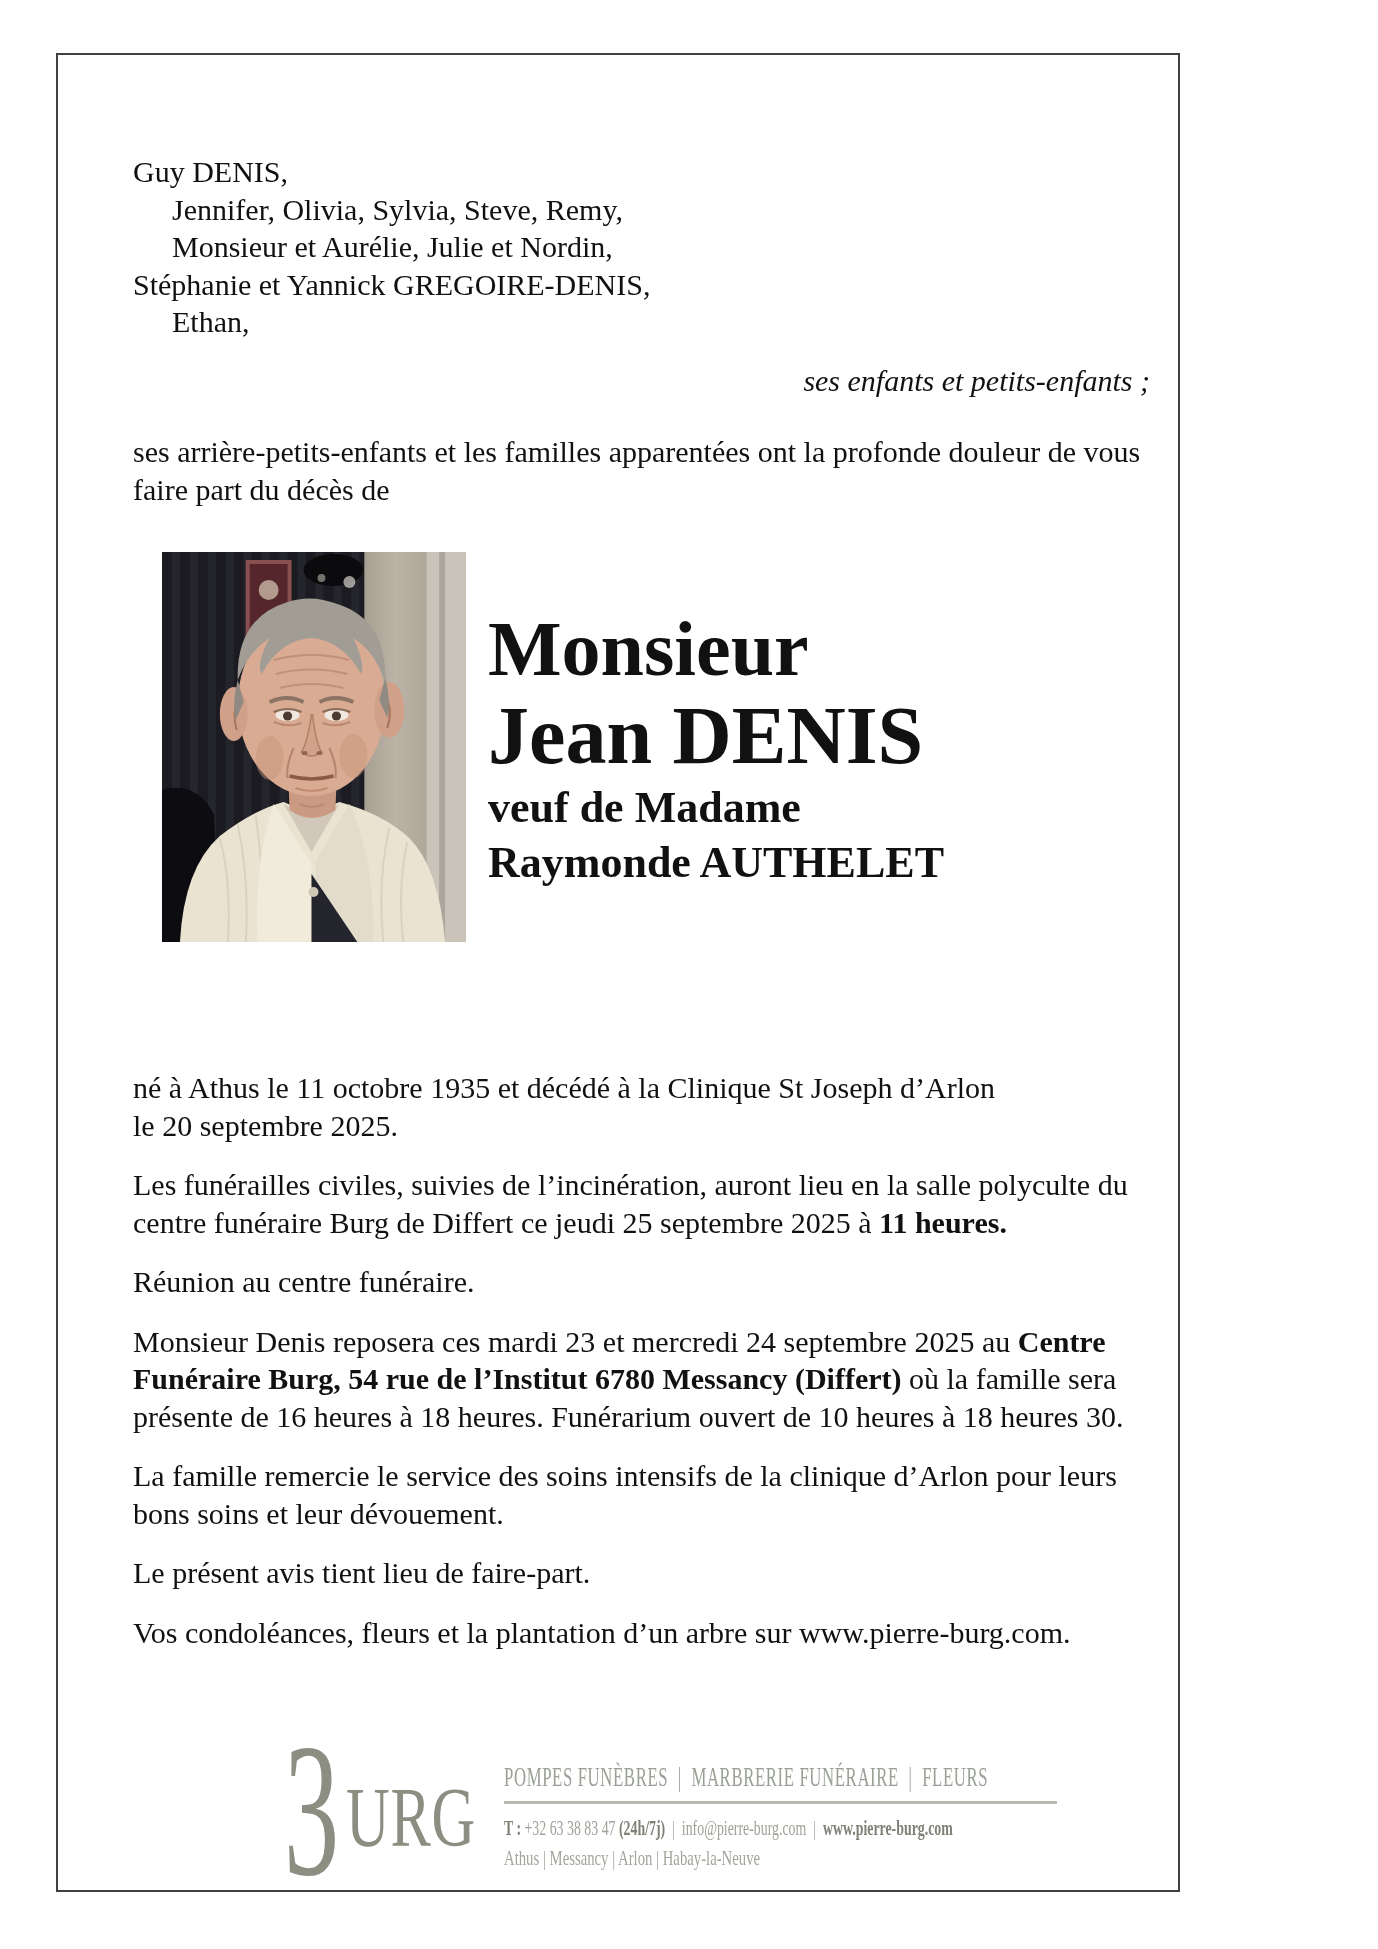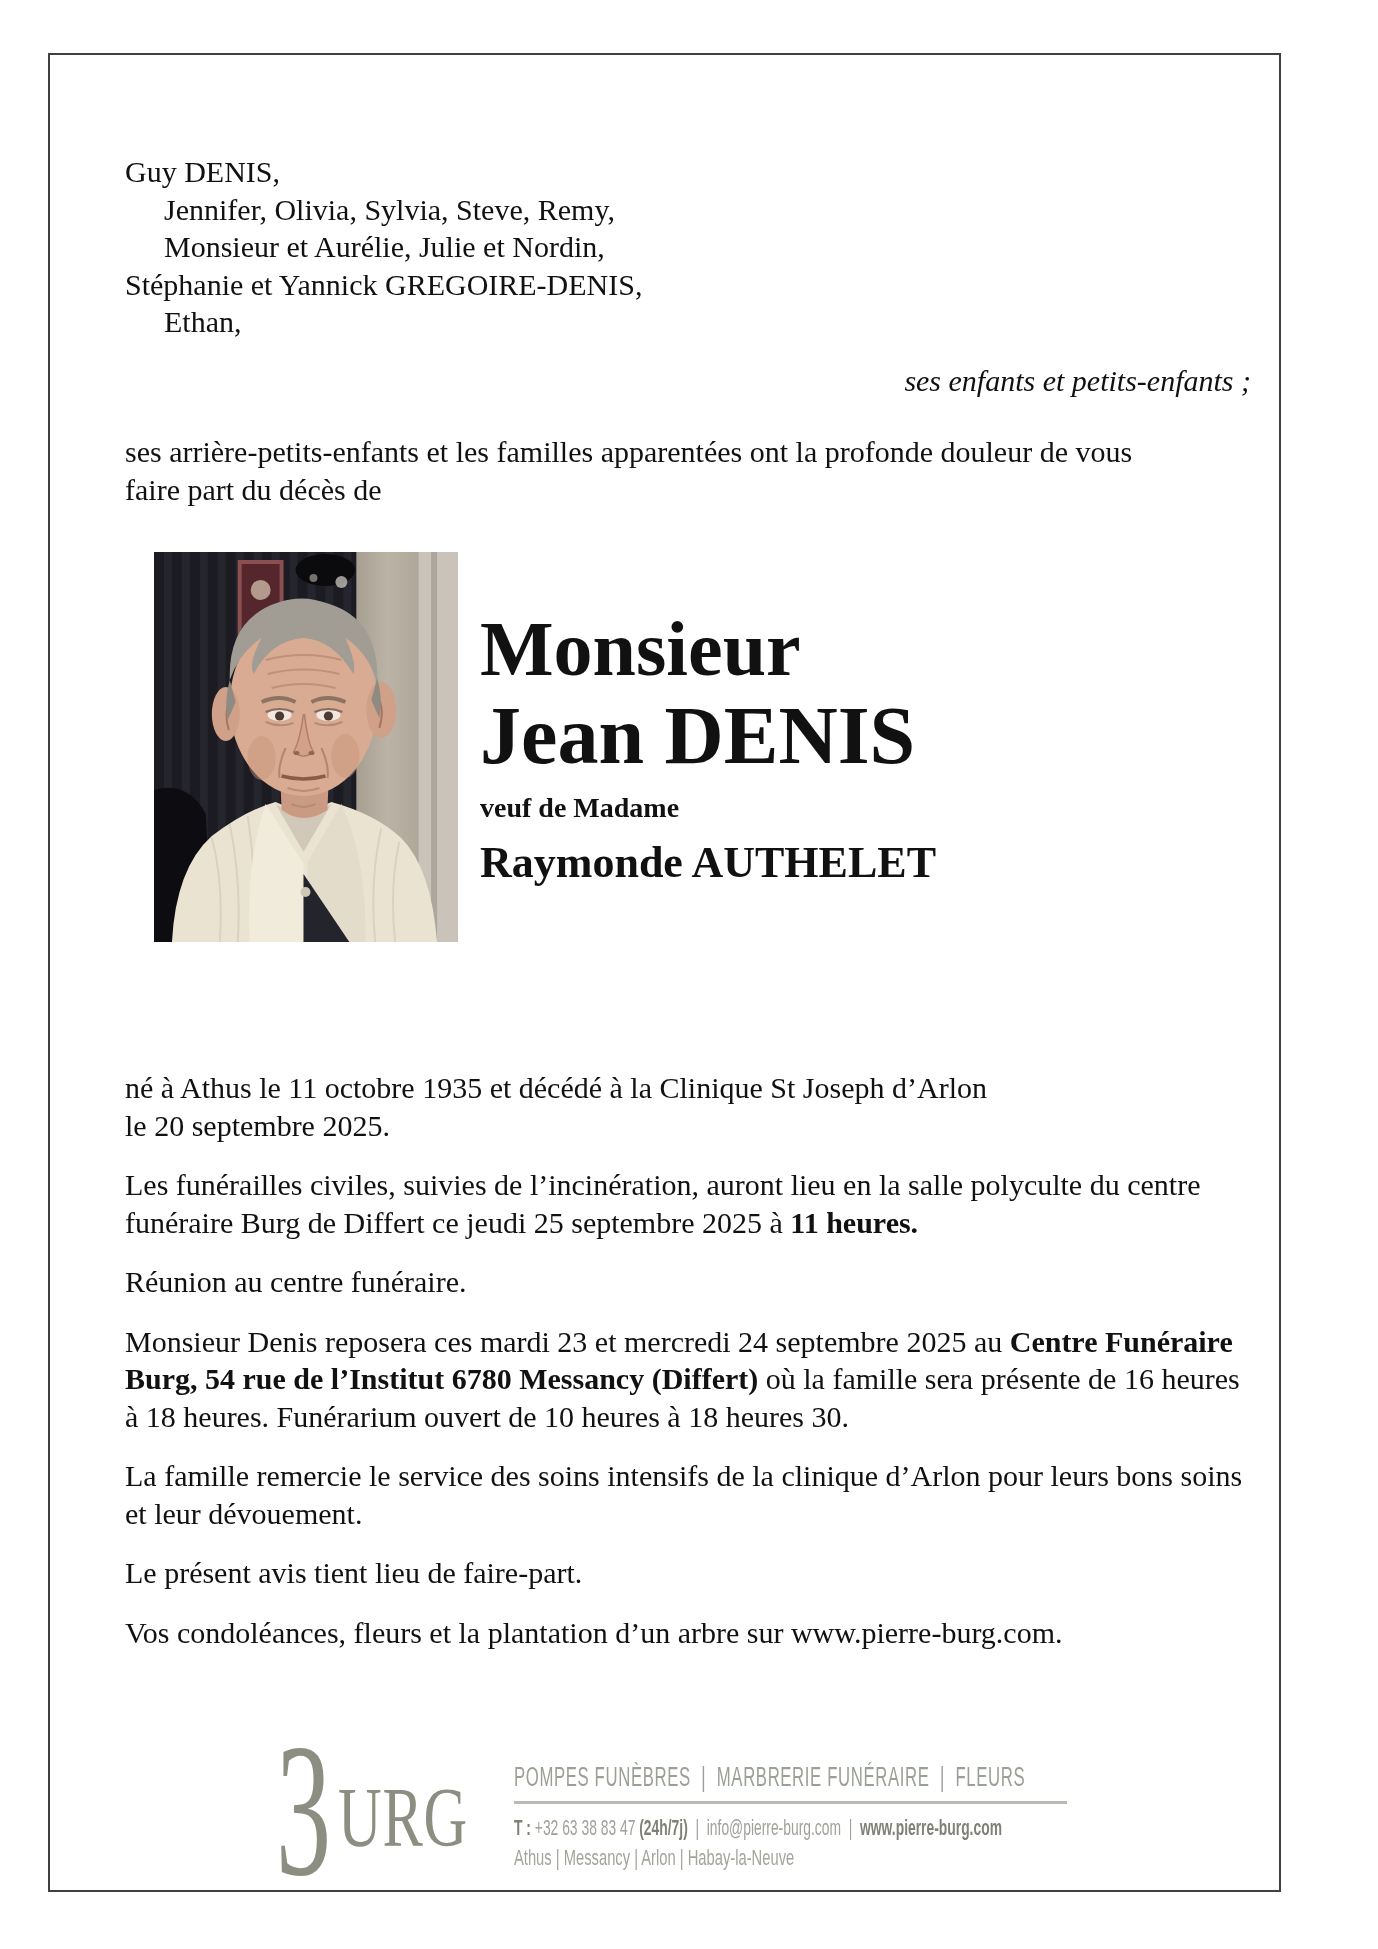--- a/index.html
+++ b/index.html
@@ -1,53 +1,53 @@
 <!DOCTYPE html>
 <html><head>
 <meta charset="utf-8">
 <style>
   html,body{margin:0;padding:0;}
   body{
     width:1378px;height:1949px;position:relative;background:#ffffff;
     font-family:"Liberation Serif", serif;color:#111;
   }
   .sheet{
-    position:absolute;left:48px;top:53px;width:1233px;height:1839px;
+    position:absolute;left:56px;top:53px;width:1124px;height:1839px;
     border:2px solid #404040;box-sizing:border-box;background:#fff;
   }
   .content{padding:98px 28px 0 75px;font-size:30px;line-height:37.5px;}
   .names .line{white-space:nowrap;}
   .names .line.indent{padding-left:39px;}
   .relation{margin-top:21px;text-align:right;font-style:italic;}
   .announcement{margin-top:34px;white-space:pre-line;}
   .photo-row{display:flex;margin-top:44px;}
   .photo{width:304px;height:390px;margin-left:29px;flex:none;display:block;}
   .title-block{flex:1;text-align:left;padding:54px 0 0 22px;font-weight:bold;}
   .t-monsieur{font-size:78px;line-height:86px;}
   .t-name{font-size:82px;line-height:88px;}
-  .t-veuf{font-size:28px;line-height:56px;}
+  .t-veuf{font-size:44px;line-height:56px;}
   .t-spouse{font-size:44px;line-height:54px;}
   .paras{margin-top:127px;}
   .paras p{margin:22px 0;}
   .rich-b{font-weight:bold;}
   
   .footer{position:absolute;left:226px;bottom:6px;display:flex;align-items:flex-end;}
   .logo{position:relative;width:206px;height:130px;color:#8b8e80;flex:none;}
   .logo-glyph{
     position:absolute;left:0;bottom:-21px;font-size:190px;line-height:190px;
     transform:scaleX(0.58);transform-origin:left bottom;display:block;
     font-family:"Liberation Serif", serif;
   }
   .logo-rest{
     position:absolute;left:62px;bottom:24px;font-size:84px;line-height:84px;
     transform:scaleX(0.72);transform-origin:left bottom;display:block;
     letter-spacing:1px;font-family:"Liberation Serif", serif;
   }
   .finfo{
-    margin-left:32px;padding-bottom:14px;font-family:Liberation Sans, sans-serif;
+    margin-left:14px;padding-bottom:14px;font-family:Liberation Serif, serif;
     width:560px;
   }
   .services{
     font-size:27px;line-height:28px;color:#9aa096;letter-spacing:1px;
     white-space:pre;transform:scaleX(0.62);transform-origin:left bottom;
   }
   .frule{border:none;border-top:3px solid #b7bcb2;margin:10px 0 12px;width:553px;}
   .contact{
     font-size:22px;line-height:24px;color:#9fa298;white-space:pre;
     transform:scaleX(0.63);transform-origin:left bottom;

